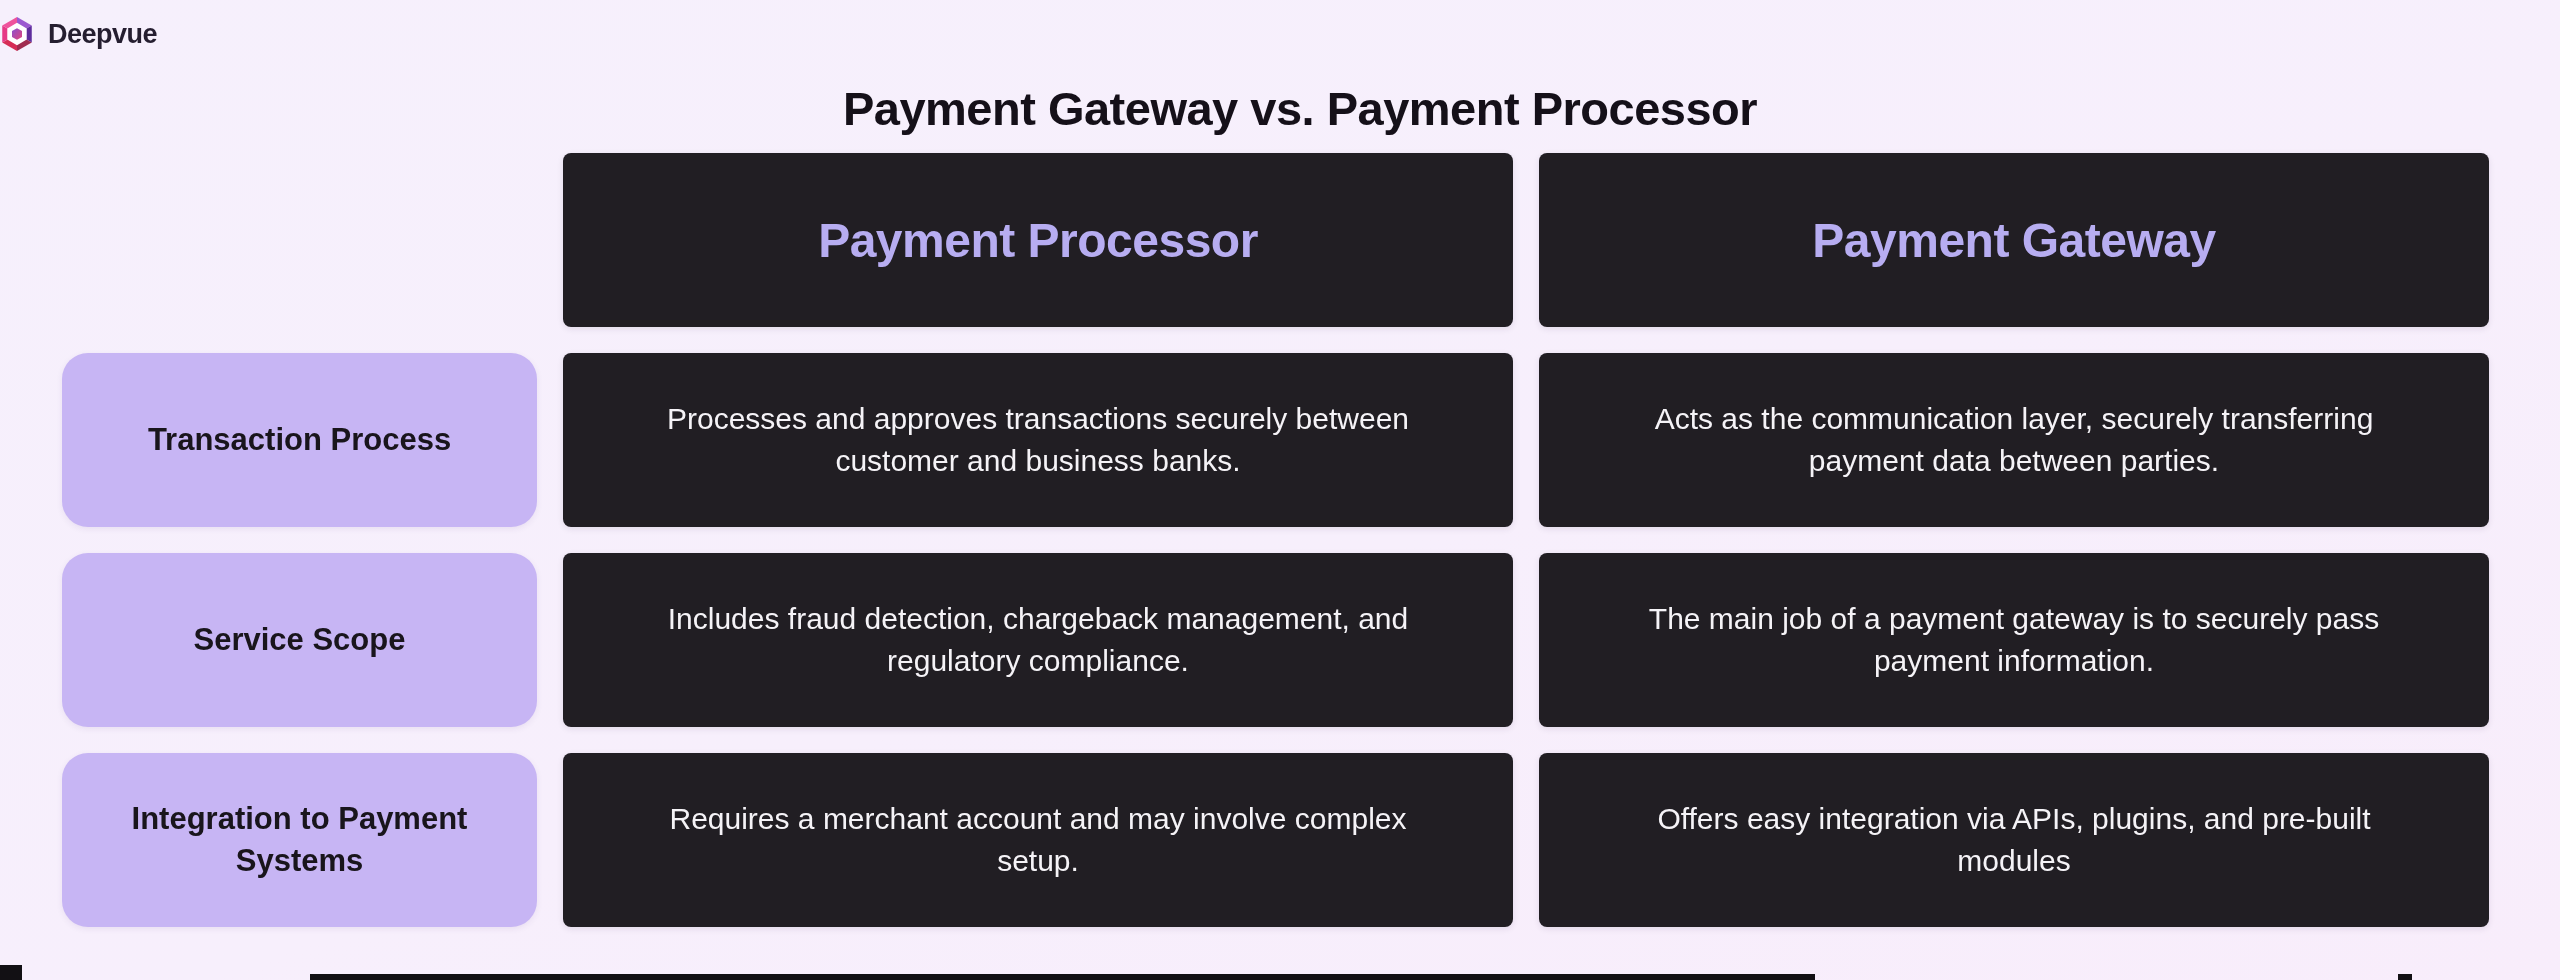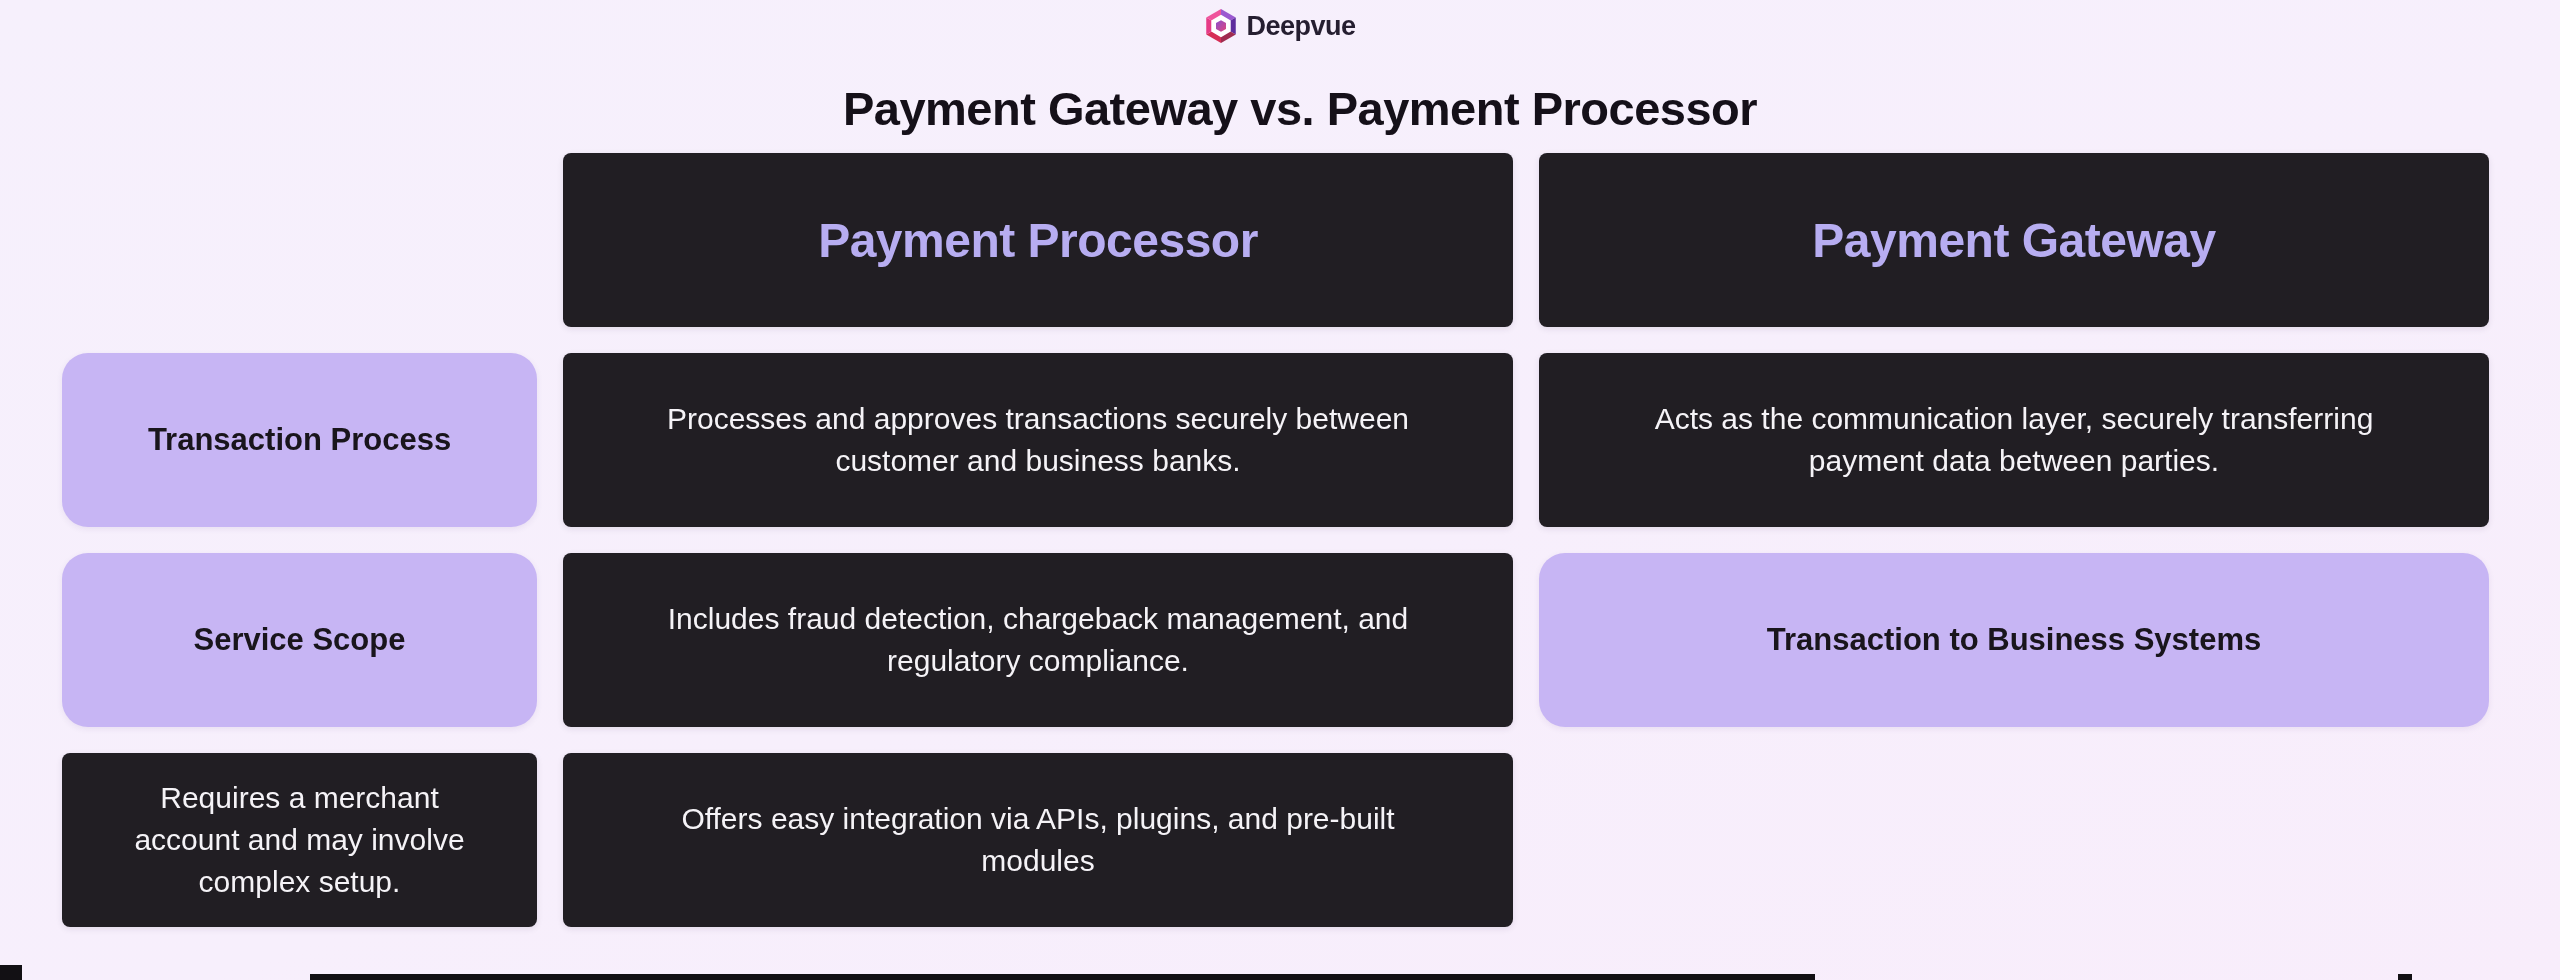--- a/index.html
+++ b/index.html
@@ -11,27 +11,26 @@
     height: 980px;
     position: relative;
     overflow: hidden;
     font-family: "Liberation Sans", "DejaVu Sans", sans-serif;
     background: linear-gradient(160deg, var(--background, #f6f0fc) 0%, #f7effc 55%, #f8edfb 100%);
   }
 
   
   .brand {
     position: absolute;
-    top: 8px;
+    top: 16px;
     left: 0;
     width: 100%;
     display: flex;
-    justify-content: center;
     align-items: center;
-    gap: 8px;
+    gap: 14px;
   }
   .brand svg { display: block; }
   .brand-name {
     font-size: 27px;
     font-weight: bold;
     letter-spacing: -0.5px;
     color: var(--brand-text, #251e30);
   }
 
   
@@ -157,21 +156,22 @@
   <div class="spacer-cell"></div>
   <div class="cell-dark col-header">Payment Processor</div>
   <div class="cell-dark col-header">Payment Gateway</div>
 
   <div class="row-label">Transaction Process</div>
   <div class="cell-dark cell-body">Processes and approves transactions securely between customer and business banks.</div>
   <div class="cell-dark cell-body">Acts as the communication layer, securely transferring payment data between parties.</div>
 
   <div class="row-label">Service Scope</div>
   <div class="cell-dark cell-body">Includes fraud detection, chargeback management, and regulatory compliance.</div>
+  <div class="cell-dark cell-body">The main job of a payment gateway is to securely pass payment information.</div>
 
-  <div class="row-label">Transaction to Business Systems</div>
+  <div class="row-label">Integration to Payment Systems</div>
   <div class="cell-dark cell-body">Requires a merchant account and may involve complex setup.</div>
   <div class="cell-dark cell-body">Offers easy integration via APIs, plugins, and pre-built modules</div>
 </div>
 
 <div class="corner-mark"></div>
 <div class="bottom-bar"></div>
 <div class="bottom-tick"></div>
 
 </body></html>

